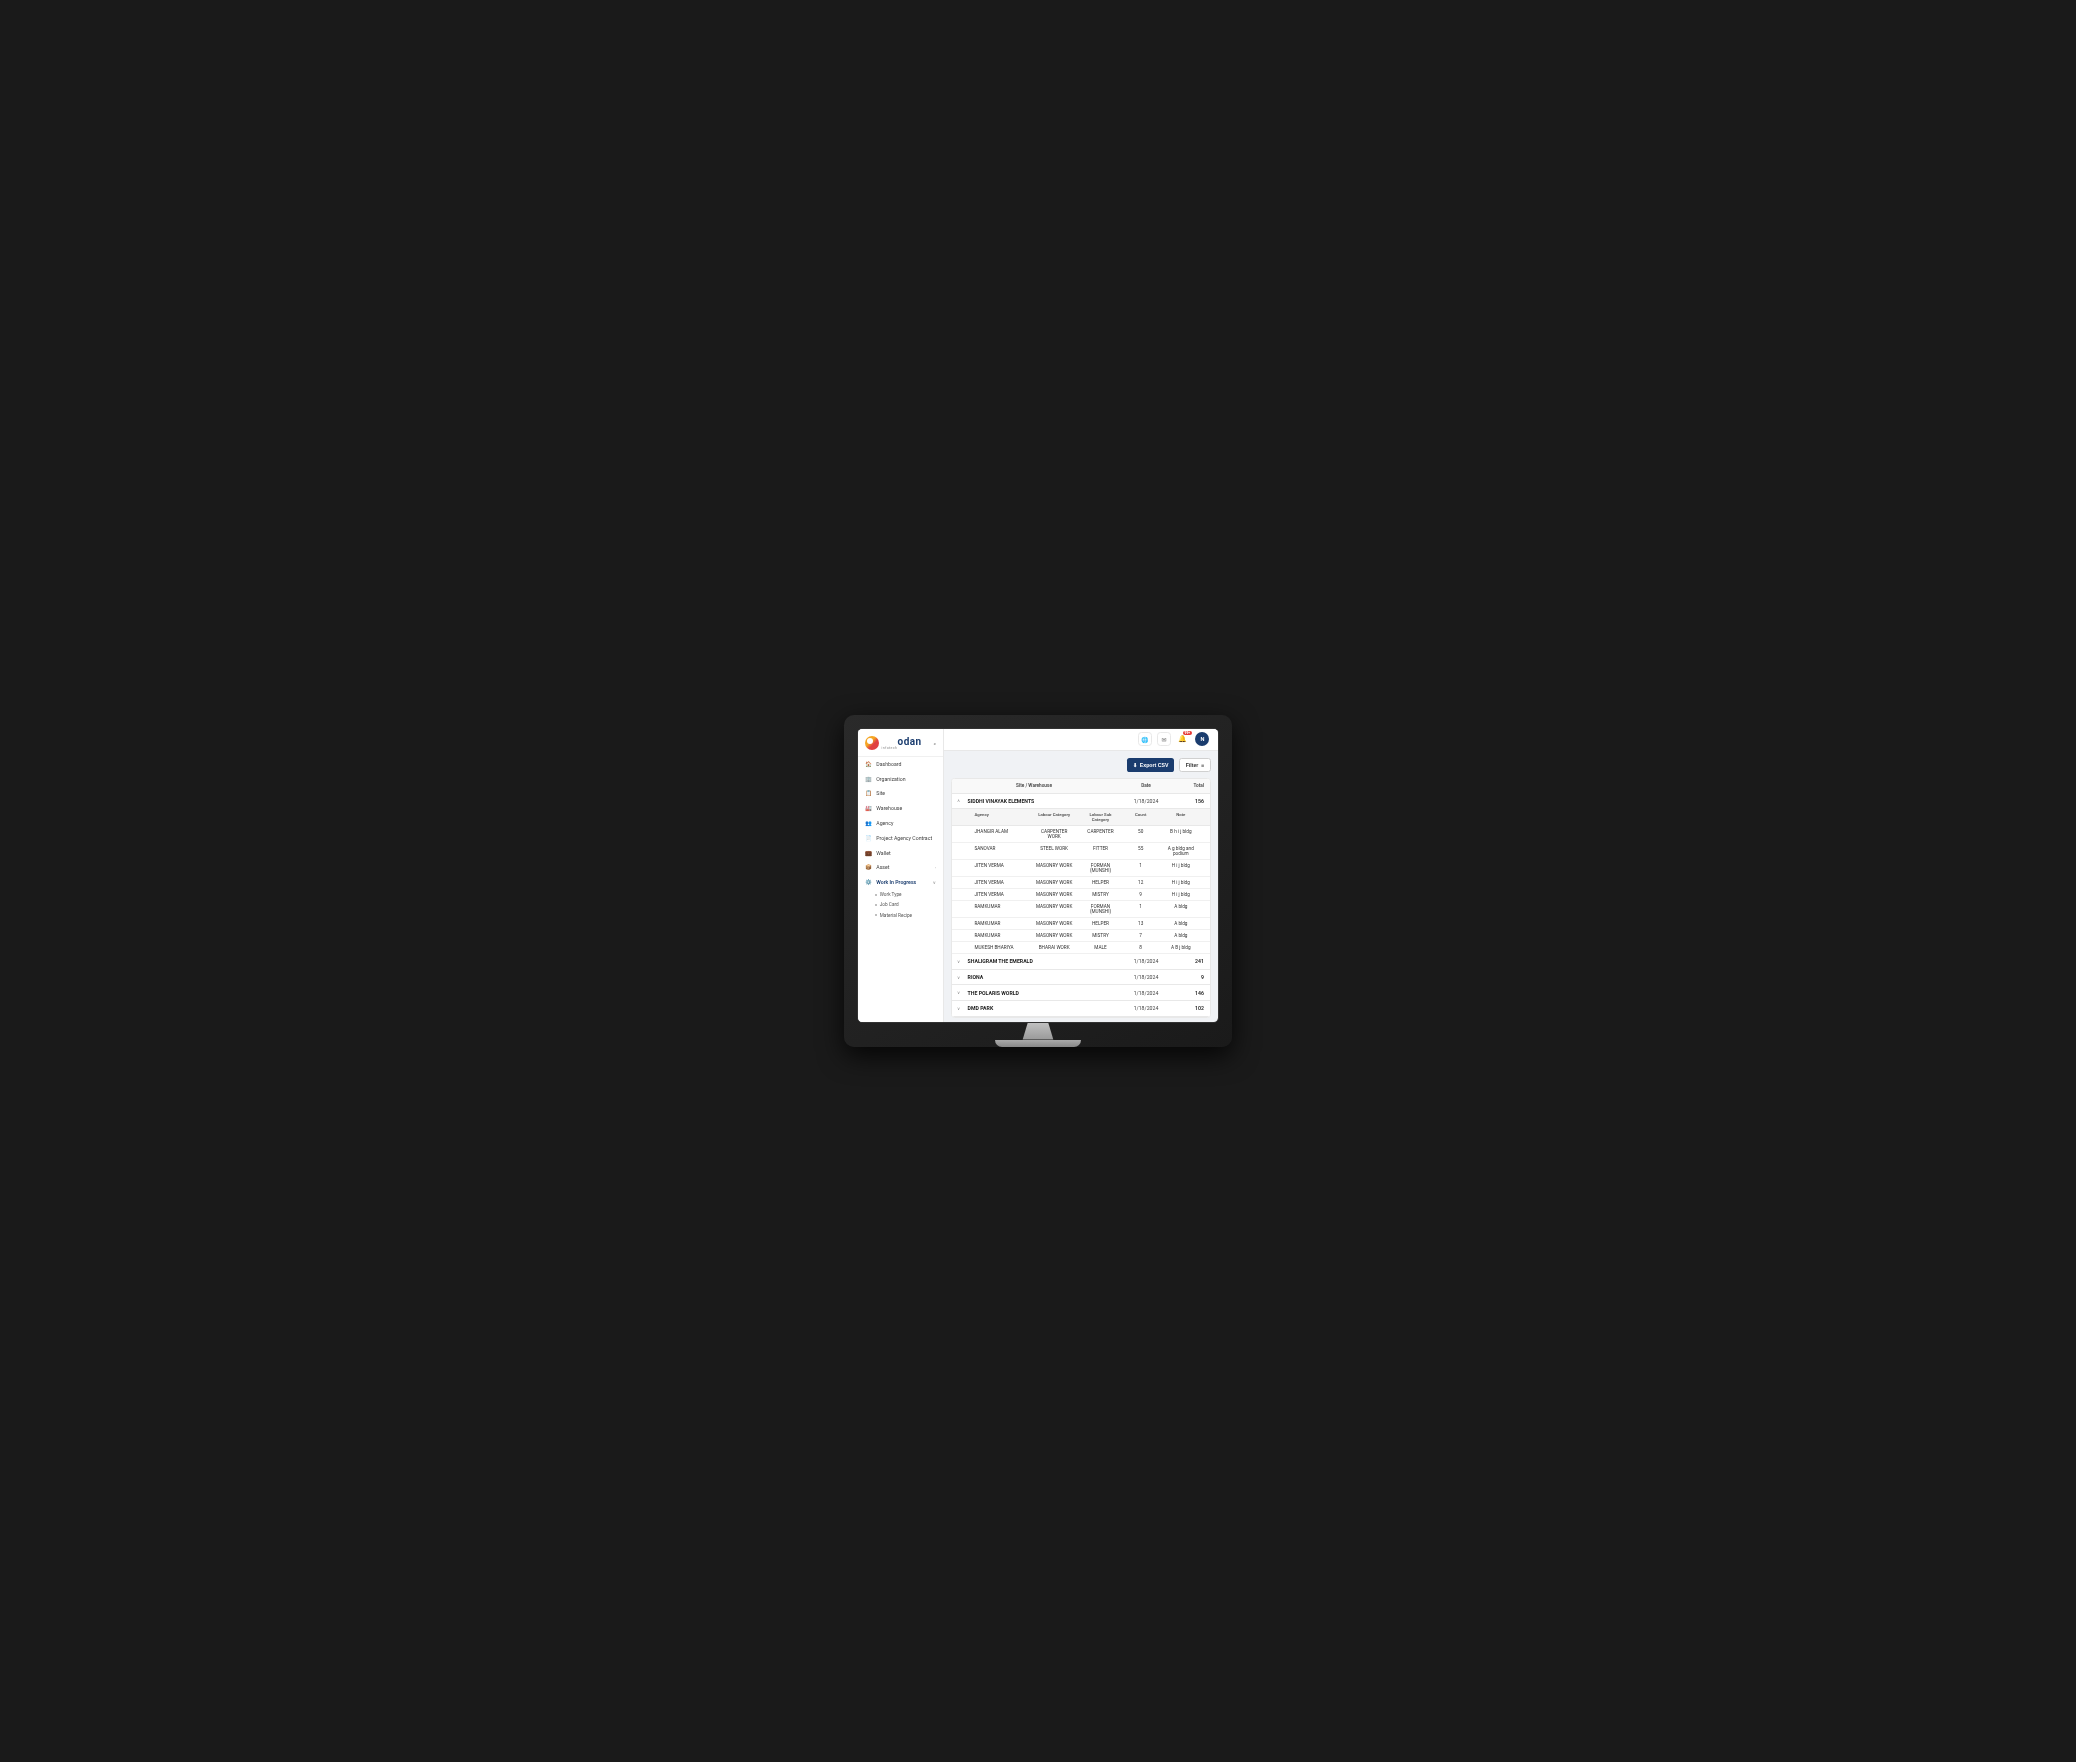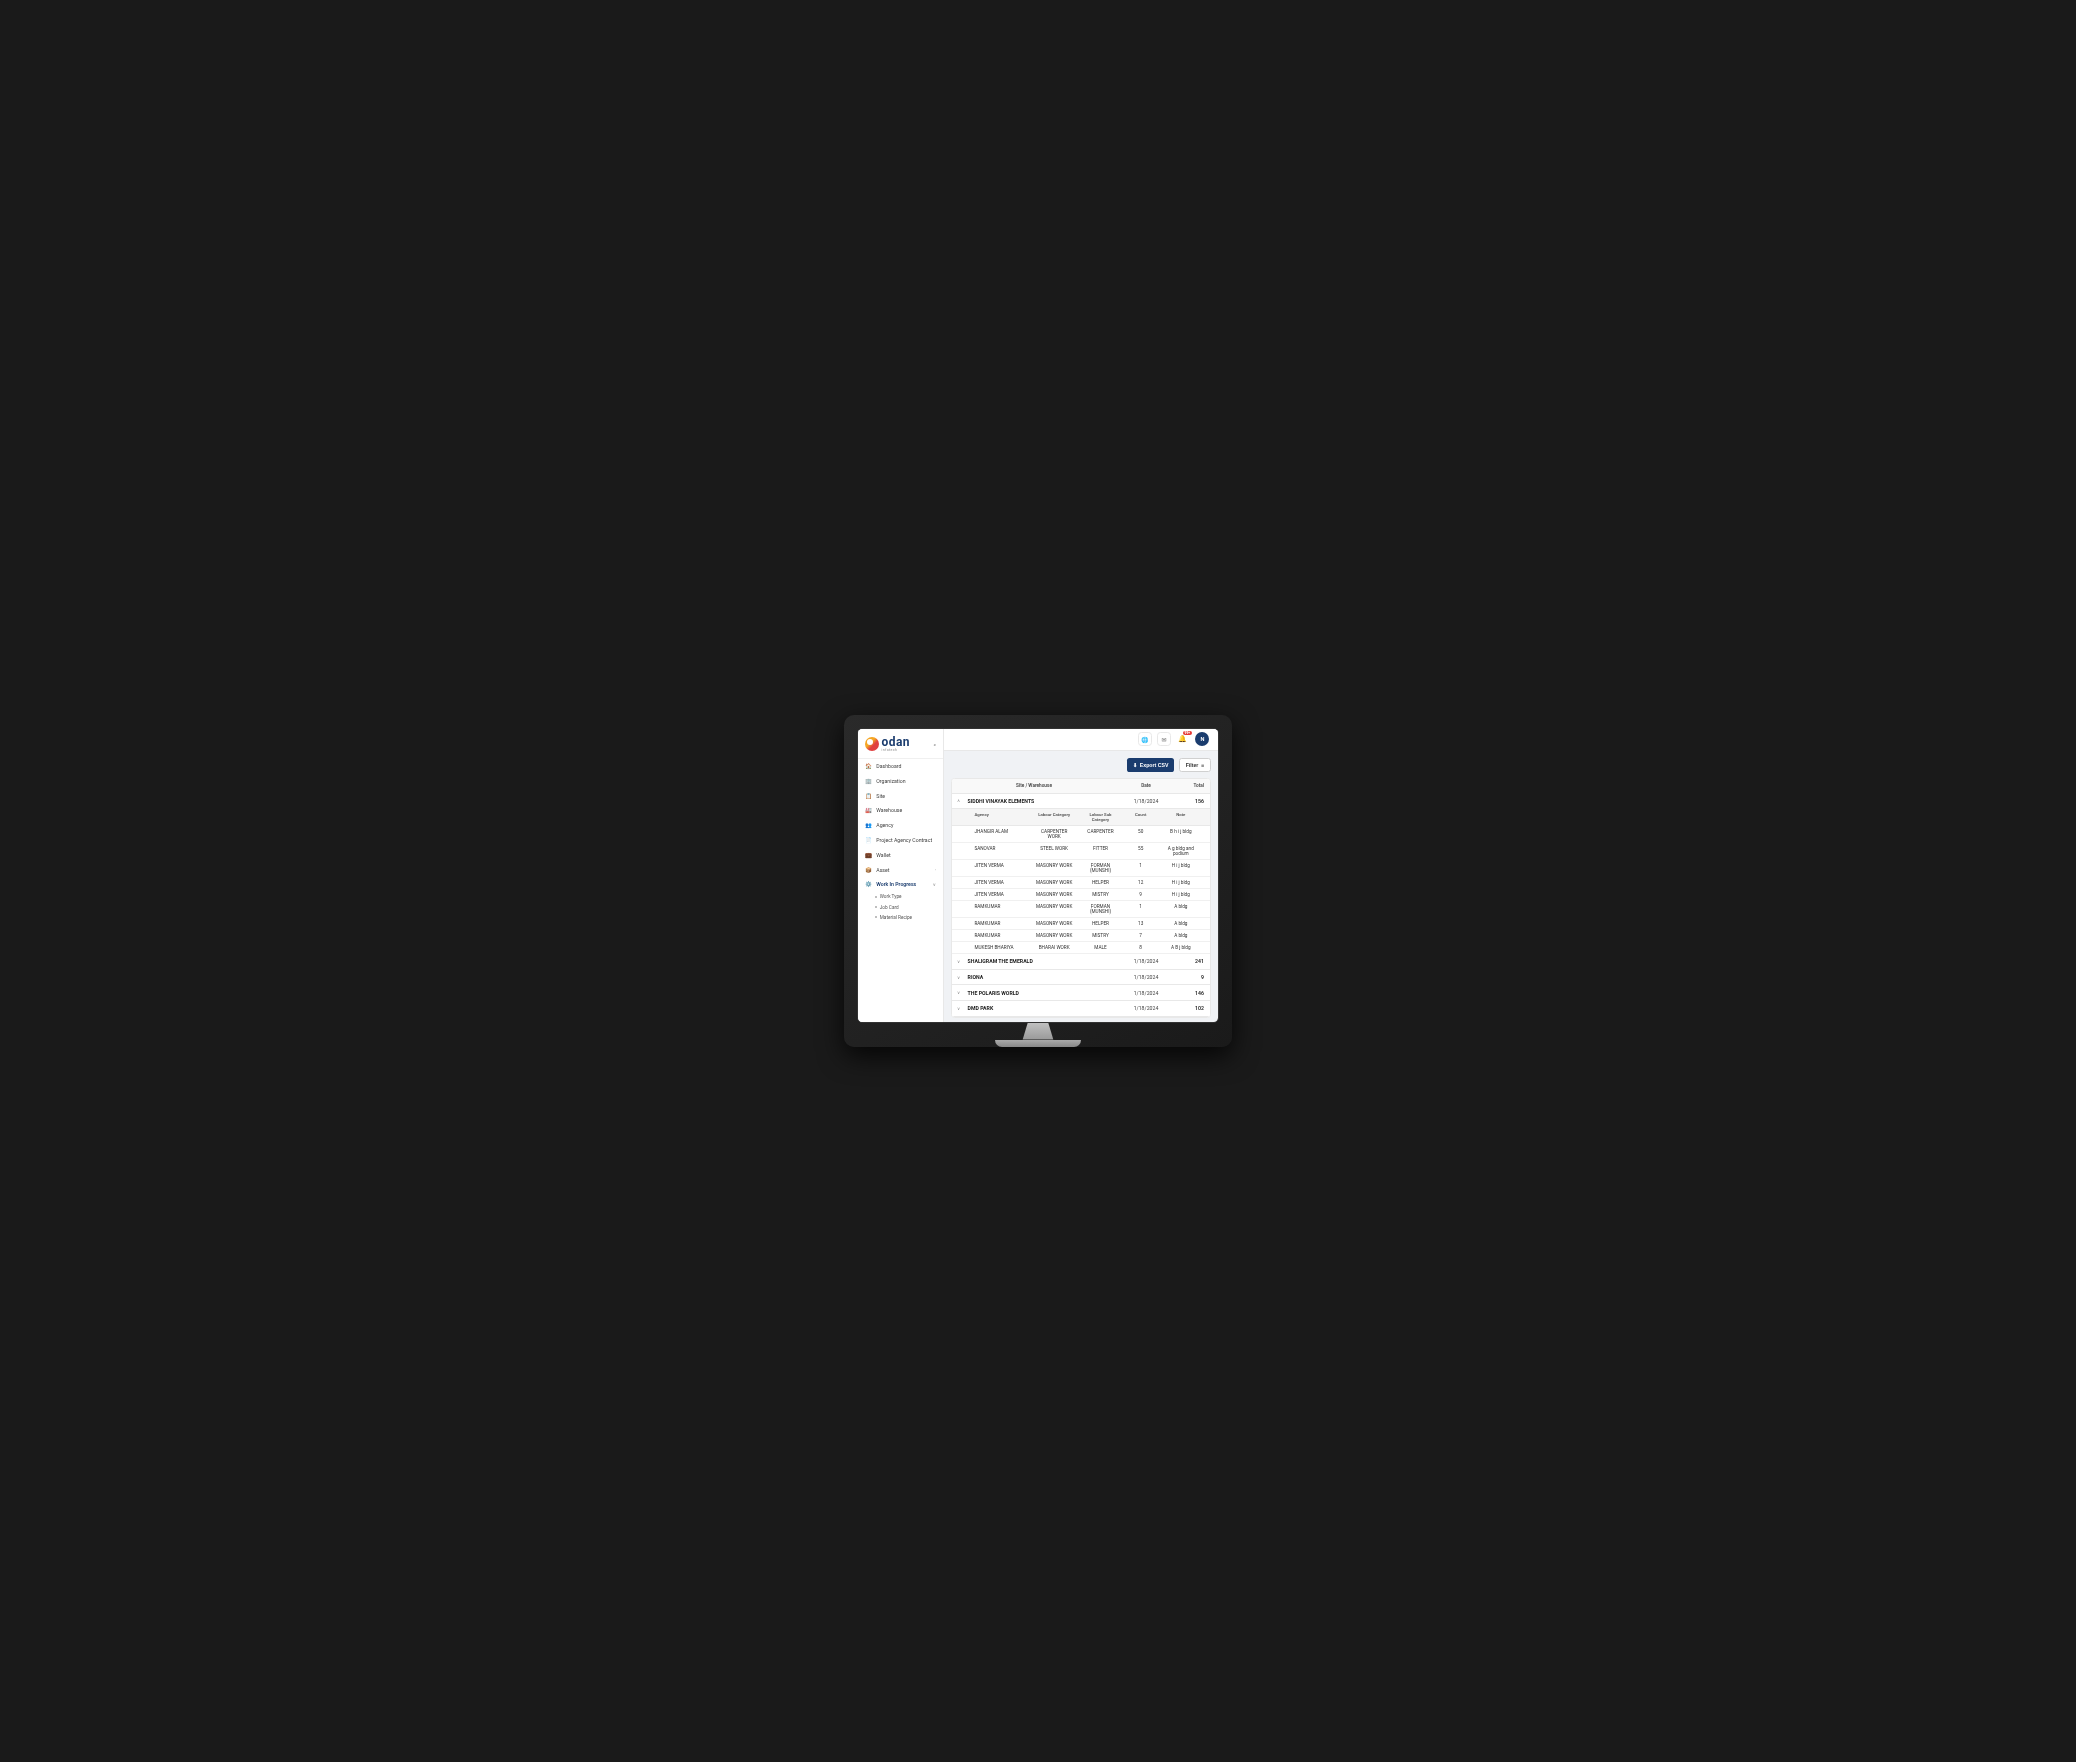--- a/index.html
+++ b/index.html
@@ -67,24 +67,25 @@
       width: 6px; height: 6px;
       border-radius: 50%;
       background: #fff;
     }
     .logo-text {
       display: flex;
       flex-direction: column;
       line-height: 1.1;
     }
     .logo-name {
-      font-size: 12px;
+      font-size: 10px;
       font-weight: 700;
       color: #1a3c6e;
       letter-spacing: 0.4px;
+      margin-left: 16px;
     }
     .logo-sub {
       font-size: 3.4px;
       color: #888;
       letter-spacing: 0.4px;
     }
     .collapse-btn {
       color: #888;
       cursor: pointer;
       font-size: 5.2px;

